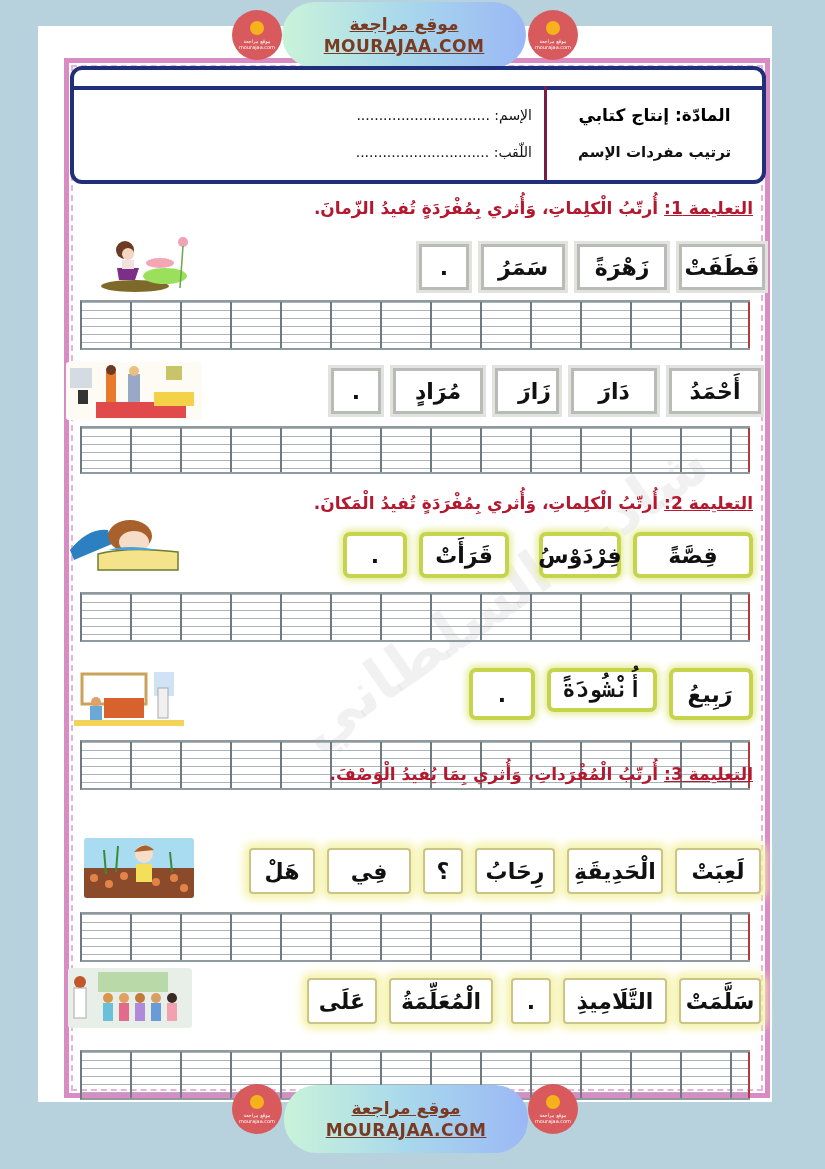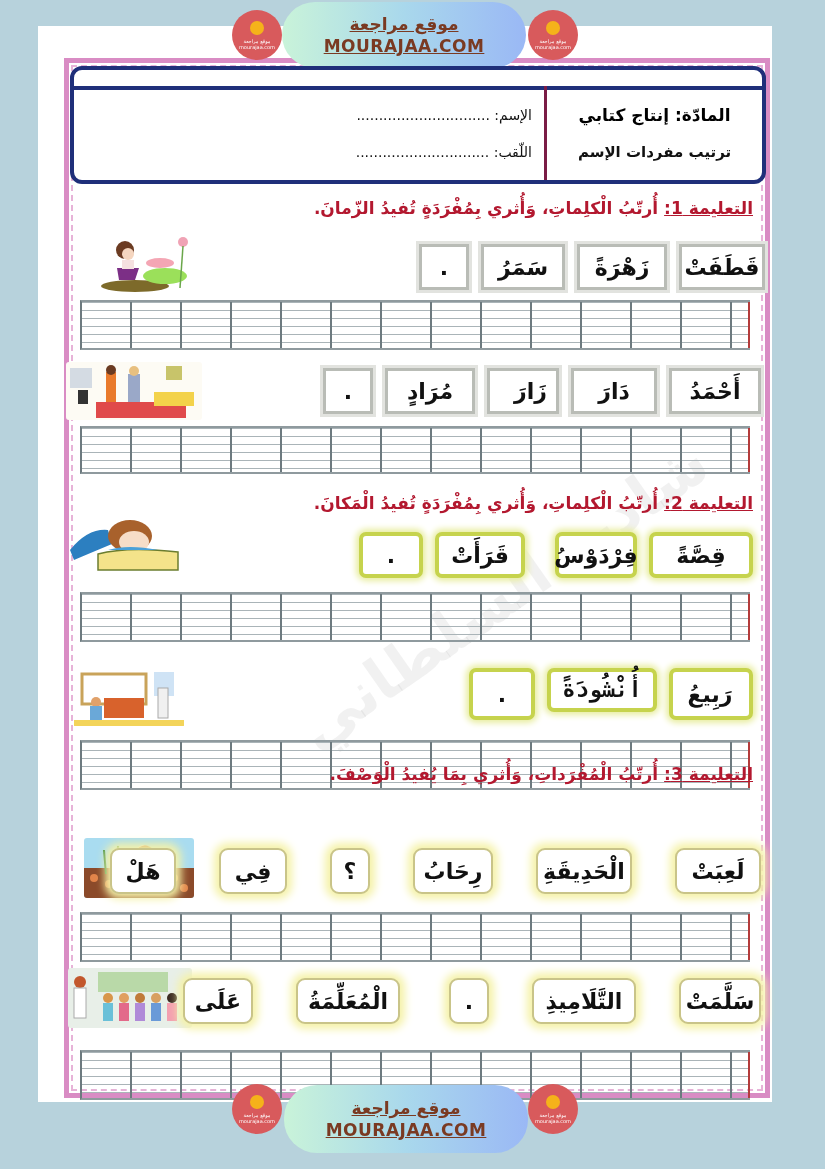--- a/index.html
+++ b/index.html
@@ -64,21 +64,21 @@
   }
   .instr .lbl { text-decoration: underline; }
   
   .wrow { position: absolute; display: flex; direction: rtl; gap: 12px; }
   .word {
     height: 46px; background: #fff; display: flex; align-items: center; justify-content: center;
     font-size: 22px; font-weight: bold; color: #111; direction: rtl; padding: 0 14px;
   }
   .w-gray { border: 3px solid #b9bcb6; box-shadow: 0 0 0 3px #e2e3df; }
   .w-green { border: 4px solid #c6d34d; border-radius: 7px; box-shadow: 0 0 6px 3px #e8ed9f; }
-  .w-yellow { border: 2px solid #c9c489; border-radius: 9px; box-shadow: 0 0 8px 5px #f5f2a8; margin-left: 31px; }
+  .w-yellow { border: 2px solid #c9c489; border-radius: 4px; box-shadow: 0 0 8px 5px #f5f2a8; }
   
   .grid {
     position: absolute; left: 80px; width: 670px; height: 50px;
     background:
       repeating-linear-gradient(90deg, transparent 0 48px, #6d7a7f 48px 50px),
       repeating-linear-gradient(180deg, #aab4b8 0 1px, transparent 1px 8px);
     border-top: 2px solid #8f9a9e; border-bottom: 2px solid #8f9a9e;
     border-left: 2px solid #6d7a7f;
   }
   .grid .redline { position: absolute; right: 0; top: 0; bottom: 0; width: 2px; background: #b43b3b; }
@@ -162,21 +162,21 @@
   <rect x="62" y="12" width="12" height="36" fill="#9aa8c8"></rect>
   <circle cx="68" cy="9" r="5" fill="#e8c080"></circle>
   <rect x="30" y="40" width="90" height="16" fill="#e04a4a"></rect>
   <rect x="88" y="30" width="40" height="14" fill="#f3d24a"></rect>
   <rect x="100" y="4" width="16" height="14" fill="#c8c46a"></rect>
 </svg>
 
 <div class="wrow" style="top:368px;right:64px;">
   <div class="word w-gray" style="width:92px;">أَحْمَدُ</div>
   <div class="word w-gray" style="width:86px;">دَارَ</div>
-  <div class="word w-gray" style="width:72px;padding-left:29px;">زَارَ</div>
+  <div class="word w-gray" style="width:64px;padding-left:29px;">زَارَ</div>
   <div class="word w-gray" style="width:90px;">مُرَادٍ</div>
   <div class="word w-gray" style="width:50px;">.</div>
 </div>
 
 <div class="grid" style="top:426px;height:48px;">
     <div class="redline"></div>
   </div>
 
 <div class="instr" style="top:493px;">
   <span class="lbl">التعليمة 2:</span><span> أُرتّبُ الْكلِماتِ، وَأُثري بِمُفْرَدَةٍ تُفيدُ الْمَكانَ.</span>
@@ -184,21 +184,21 @@
 
 <svg class="pic" style="left:68px;top:510px;" width="115" height="64">
   <path d="M2 40 Q20 18 40 20 L44 34 Q20 44 6 50 Z" fill="#2c7fc0"></path>
   <ellipse cx="62" cy="26" rx="22" ry="16" fill="#a8612c"></ellipse>
   <ellipse cx="66" cy="32" rx="15" ry="11" fill="#f6ddc8"></ellipse>
   <path d="M30 44 Q60 36 110 42 L110 60 L30 60 Z" fill="#f4e38a" stroke="#6b7d2f" stroke-width="1.5"></path>
   <path d="M40 40 Q60 34 90 40" fill="#4aa0d8"></path>
 </svg>
 
 <div class="wrow" style="top:532px;right:72px;">
-  <div class="word w-green" style="width:104px;">قِصَّةً</div>
+  <div class="word w-green" style="width:120px;">قِصَّةً</div>
   <div class="word w-green" style="width:82px;margin-left:18px;">فِرْدَوْسُ</div>
   <div class="word w-green" style="width:90px;">قَرَأَتْ</div>
   <div class="word w-green" style="width:64px;">.</div>
 </div>
 
 <div class="grid" style="top:592px;">
     <div class="redline"></div>
   </div>
 
 <svg class="pic" style="left:74px;top:668px;" width="110" height="60">
@@ -244,21 +244,21 @@
   <circle cx="60" cy="16" r="9" fill="#f6ddc8"></circle>
   <path d="M50 14 Q60 2 70 12" fill="#a8612c"></path>
   <rect x="52" y="26" width="16" height="18" fill="#f3df5a"></rect>
 </svg>
 
 <div class="wrow" style="top:848px;right:64px;">
   <div class="word w-yellow" style="width:86px;">لَعِبَتْ</div>
   <div class="word w-yellow" style="width:96px;">الْحَدِيقَةِ</div>
   <div class="word w-yellow" style="width:80px;">رِحَابُ</div>
   <div class="word w-yellow" style="width:40px;">؟</div>
-  <div class="word w-yellow" style="width:68px;">فِي</div>
+  <div class="word w-yellow" style="width:84px;">فِي</div>
   <div class="word w-yellow" style="width:66px;">هَلْ</div>
 </div>
 
 <div class="grid" style="top:912px;">
     <div class="redline"></div>
   </div>
 
 <svg class="pic" style="left:68px;top:968px;" width="124" height="60">
   <rect width="124" height="60" fill="#e8efe8"></rect>
   <rect x="30" y="4" width="70" height="20" fill="#b9d9a8"></rect>

